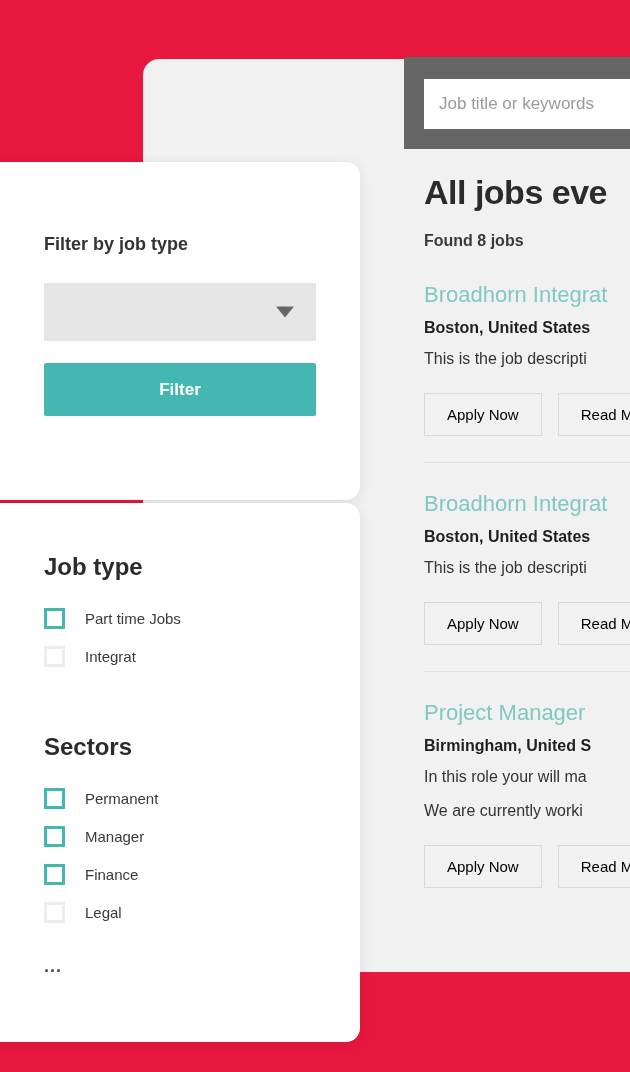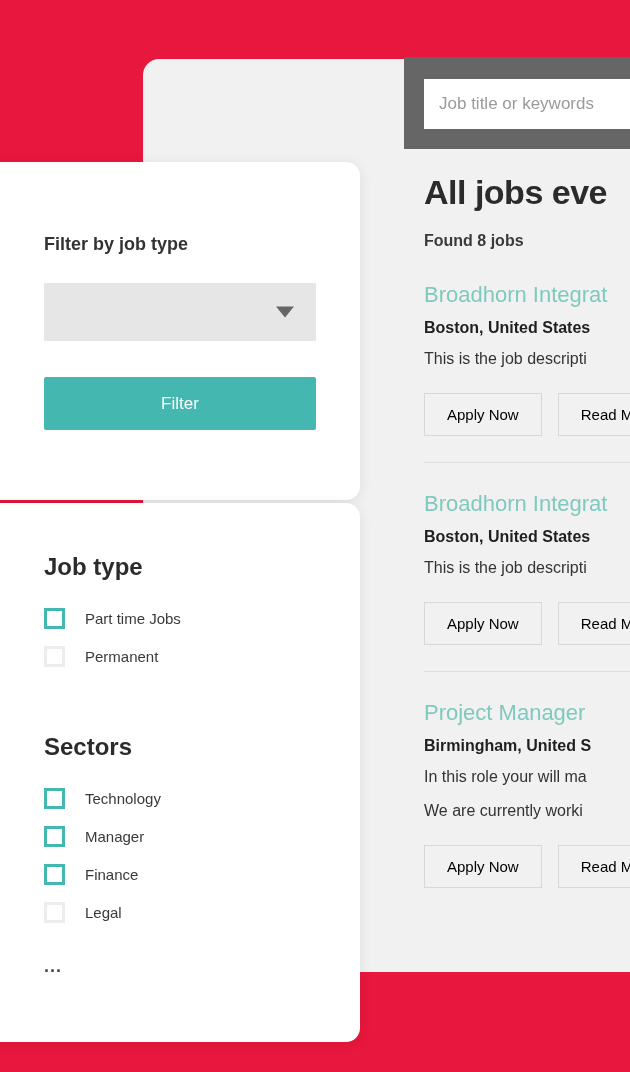--- a/index.html
+++ b/index.html
@@ -133,30 +133,30 @@
   .filter-select-arrow {
     position: absolute;
     right: 22px; top: 50%;
     transform: translateY(-50%);
     width: 0; height: 0;
     border-left: 9px solid transparent;
     border-right: 9px solid transparent;
     border-top: 11px solid #666666;
   }
   .filter-button {
-    margin-top: 36px;
+    margin-top: 22px;
     width: 100%;
     height: 53px;
     background: #44B8B0;
     border: none;
     border-radius: 2px;
     color: #FFFFFF;
     font-family: "Liberation Sans", sans-serif;
     font-size: 17px;
-    font-weight: normal;
+    font-weight: bold;
     cursor: pointer;
   }
 
   .card-inner-facets { padding: 50px 44px 0 104px; }
   .facet-group + .facet-group { margin-top: 58px; }
   .facet-heading {
     font-size: 24px;
     font-weight: bold;
     color: #2B2B2B;
     white-space: nowrap;
@@ -256,31 +256,31 @@
 
       <div class="facet-group">
         <div class="facet-heading">Job type</div>
         <div class="facet-list">
           <div class="facet-row">
             <span class="facet-box"></span>
             <span class="facet-label">Part time Jobs</span>
           </div>
           <div class="facet-row">
             <span class="facet-box off"></span>
-            <span class="facet-label">Permanent</span>
+            <span class="facet-label">Integrat</span>
           </div>
         </div>
       </div>
 
       <div class="facet-group">
         <div class="facet-heading">Sectors</div>
         <div class="facet-list">
           <div class="facet-row">
             <span class="facet-box"></span>
-            <span class="facet-label">Technology</span>
+            <span class="facet-label">Permanent</span>
           </div>
           <div class="facet-row">
             <span class="facet-box"></span>
             <span class="facet-label">Manager</span>
           </div>
           <div class="facet-row">
             <span class="facet-box"></span>
             <span class="facet-label">Finance</span>
           </div>
           <div class="facet-row">

